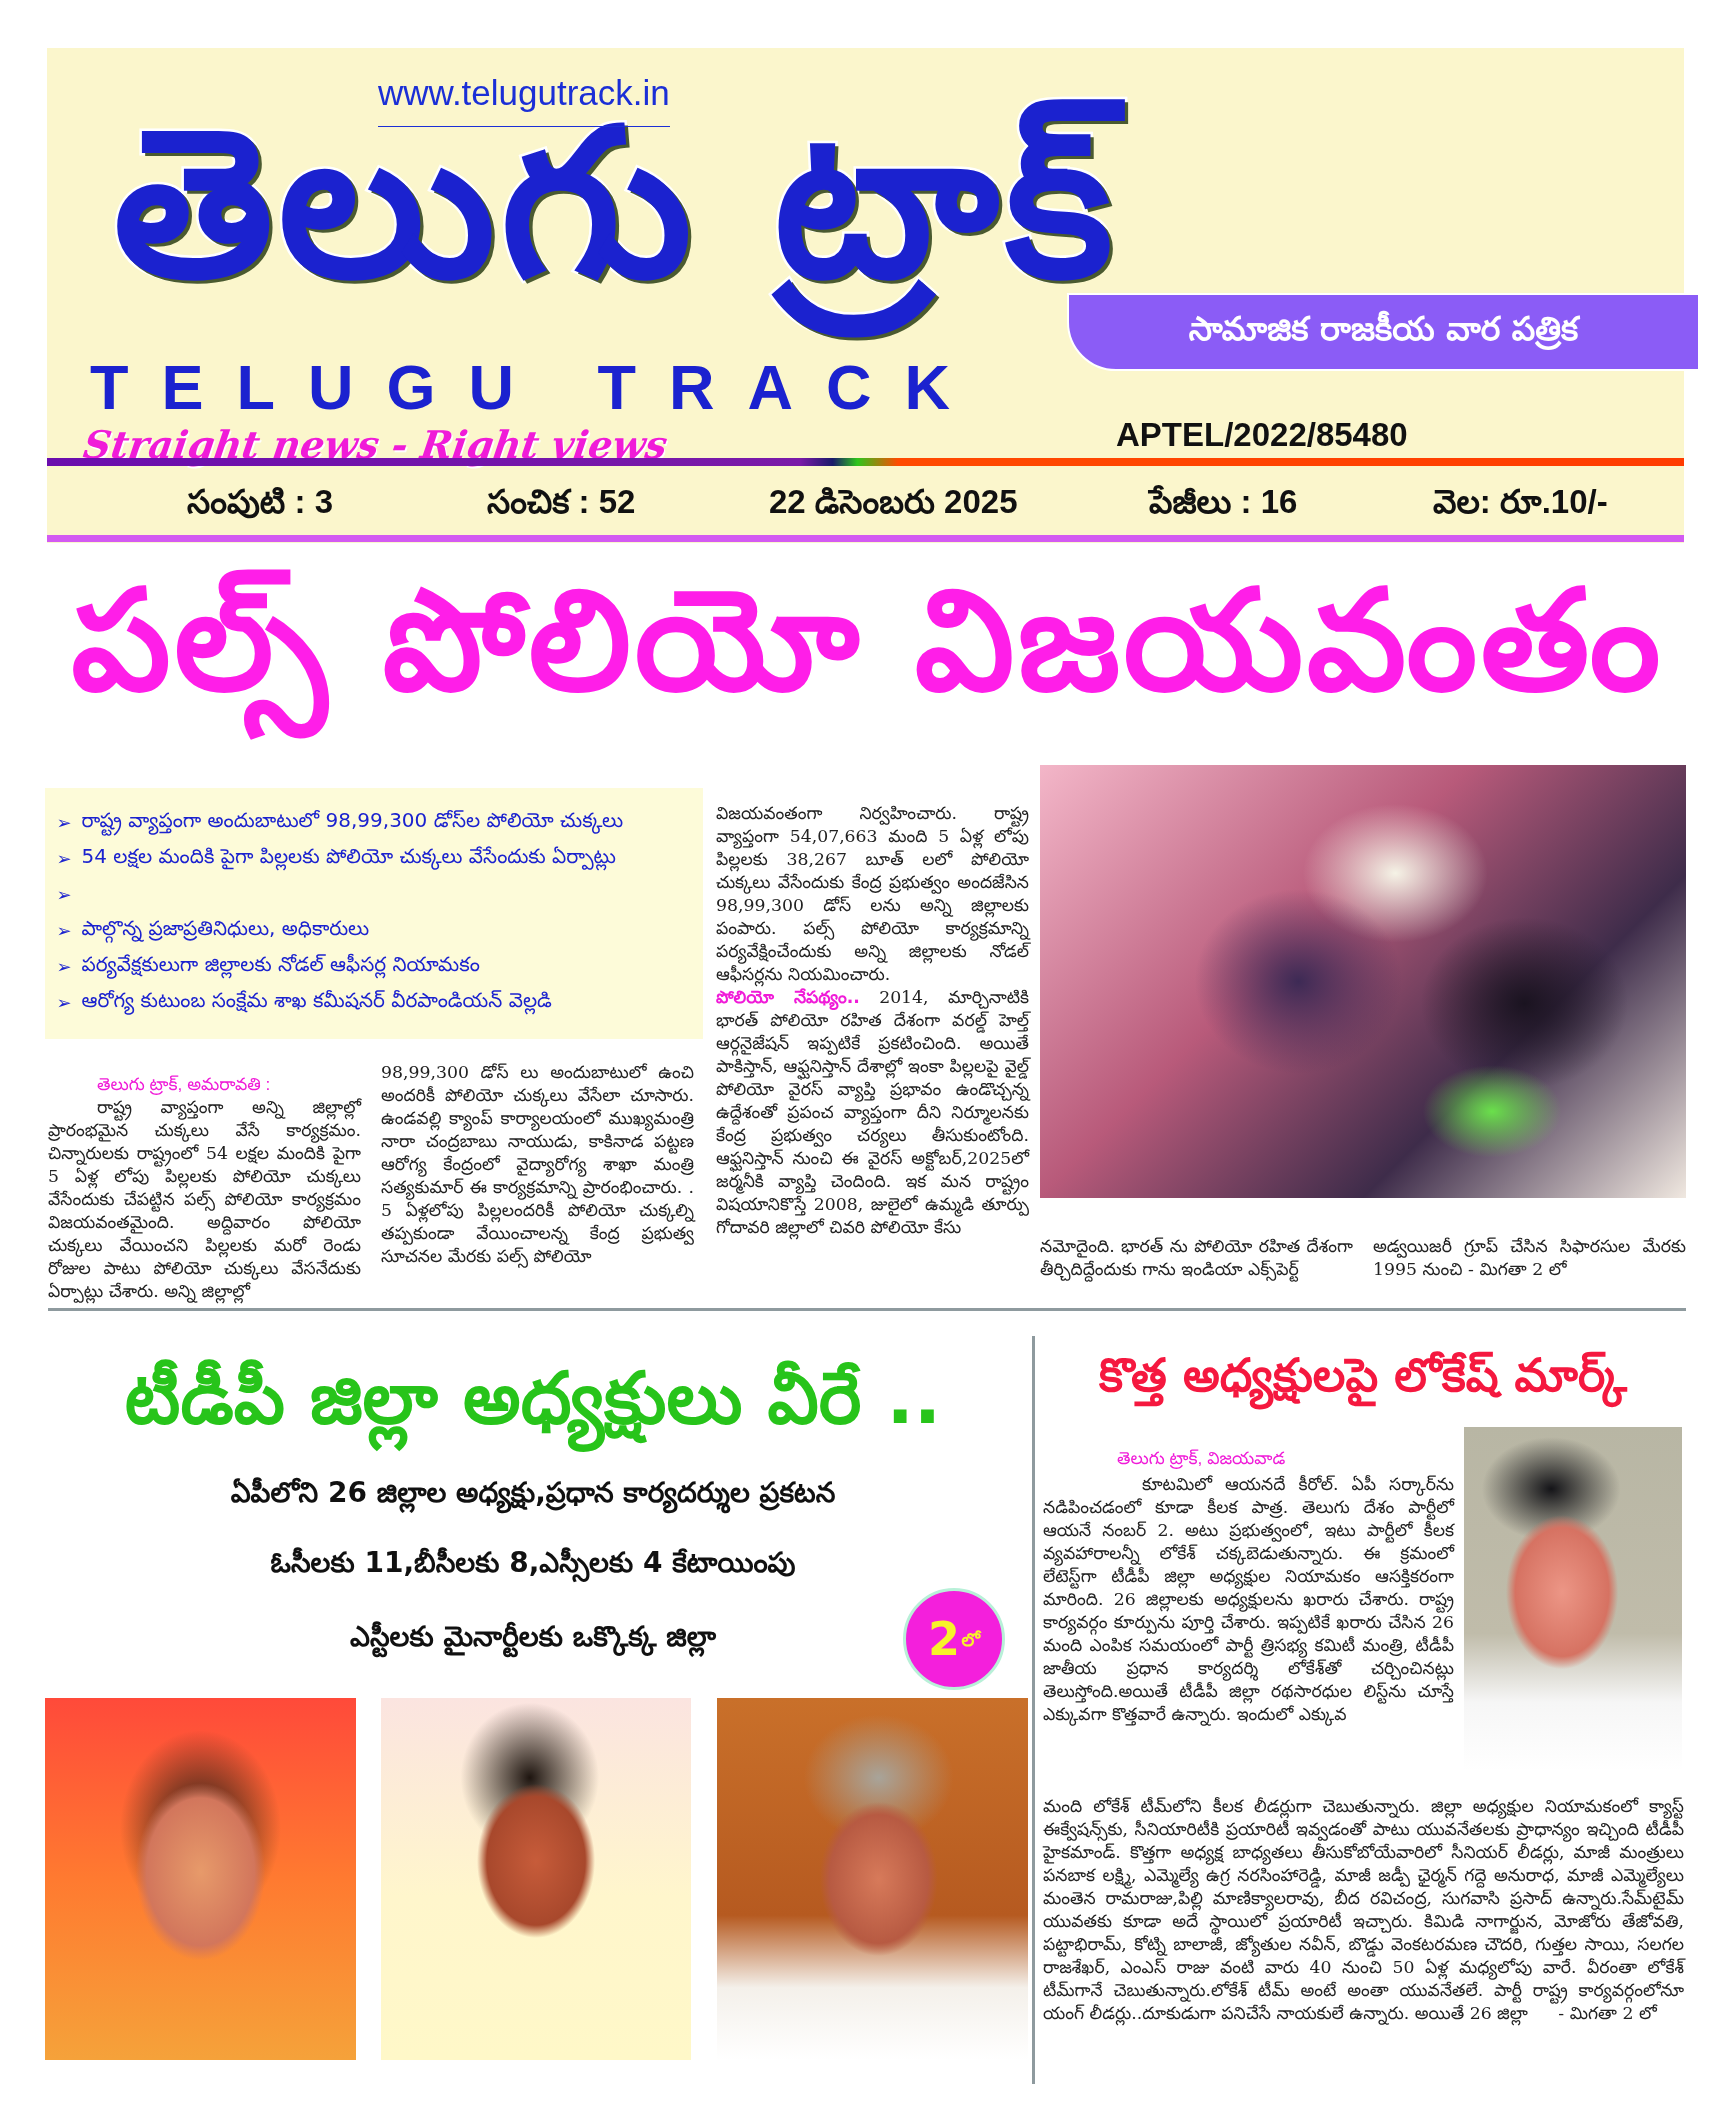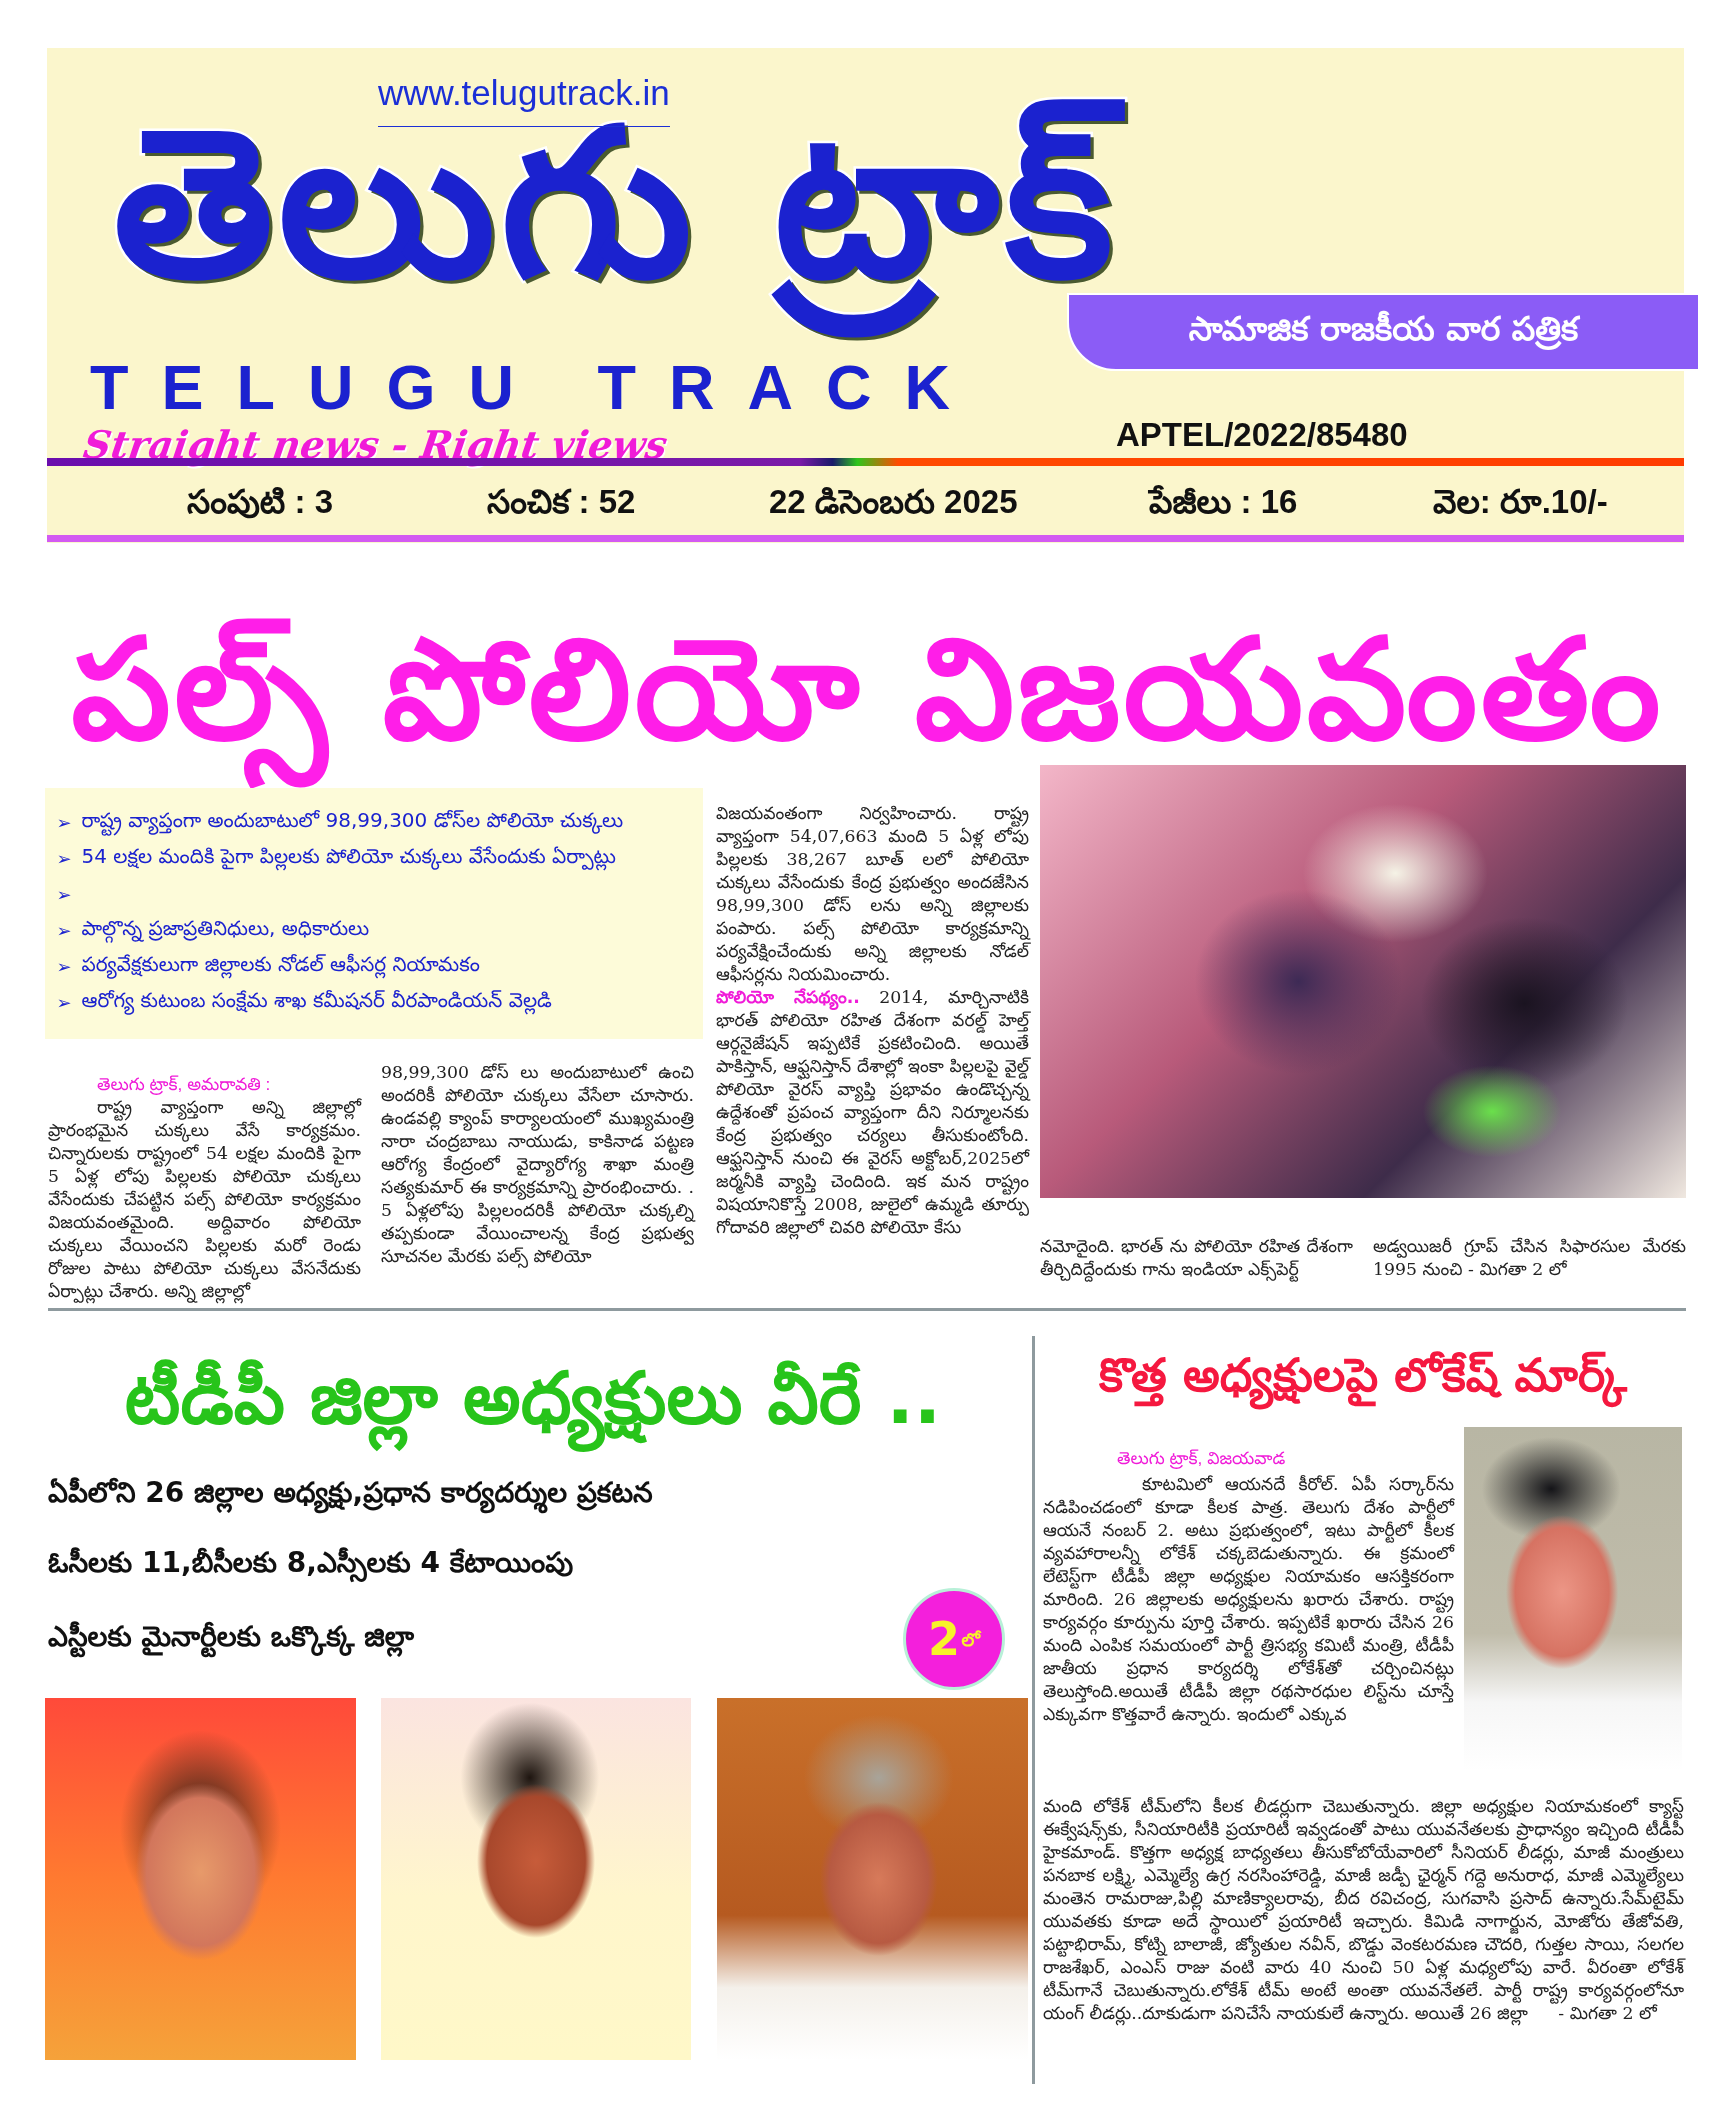--- a/index.html
+++ b/index.html
@@ -58,21 +58,21 @@
     display: flex; align-items: center;
     font-family: "Liberation Sans", sans-serif; font-weight: 700; font-size: 33px; color: #111;
   }
   .issue-item { position: absolute; top: 16.4px; white-space: nowrap; }
   .bottom-rule {
     position: absolute; left: 0; top: 487px; width: 1637px; height: 6.6px; background: #d25af2;
   }
 
   
   .main-headline {
-    position: absolute; left: 49px; top: 591px; width: 1637px; height: 197px;
+    position: absolute; left: 49px; top: 542px; width: 1637px; height: 197px;
     font-family: "DejaVu Sans", sans-serif; font-weight: 700; font-size: 140px; line-height: 197px;
     color: #ff1ee8; text-align: center; letter-spacing: 3.3px; white-space: nowrap;
   }
 
   
   .highlights {
     position: absolute; left: 45px; top: 788px; width: 658px; height: 251px;
     background: #fdfbd9; padding: 16.4px 11.5px;
   }
   .hl-item {
@@ -133,21 +133,21 @@
       linear-gradient(180deg, #b8b6a4 0%, #c0bcaa 60%, #f6f6f6 80%, #ffffff 100%);
   }
 
   
   .tdp-headline {
     position: absolute; left: 48px; top: 1332px; width: 970px; height: 132px;
     font-family: "DejaVu Sans", sans-serif; font-weight: 700; font-size: 72px; line-height: 132px;
     color: #27c41a; text-align: center; white-space: nowrap;
   }
   .sub-deck {
-    position: absolute; left: 48px; width: 970px; text-align: left;
+    position: absolute; left: 48px; width: 970px; text-align: center;
     font-family: "DejaVu Sans", sans-serif; font-weight: 700; font-size: 28px; color: #111;
     white-space: nowrap;
   }
   .badge-2lo {
     position: absolute; left: 903px; top: 1588px; width: 102px; height: 102px;
     border-radius: 50%; background: #f41fdc; border: 3.3px solid #b8f0d8;
     display: flex; align-items: center; justify-content: center;
   }
   .badge-2lo .num { font-family: "DejaVu Sans", sans-serif; font-weight: 900; font-size: 46px; color: #f7f22a; }
   .badge-2lo .suffix { font-family: "DejaVu Sans", sans-serif; font-weight: 700; font-size: 18px; color: #f7f22a; margin-left: 1.6px; margin-top: 6.6px; }

